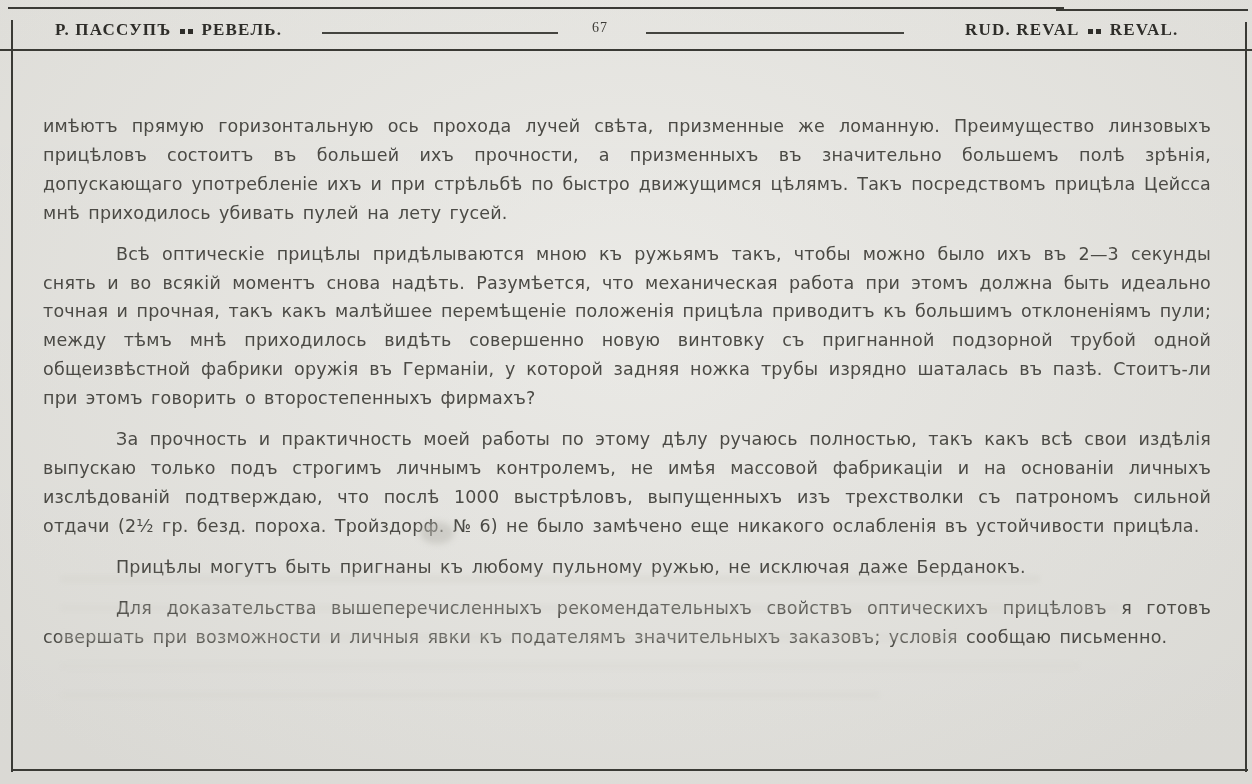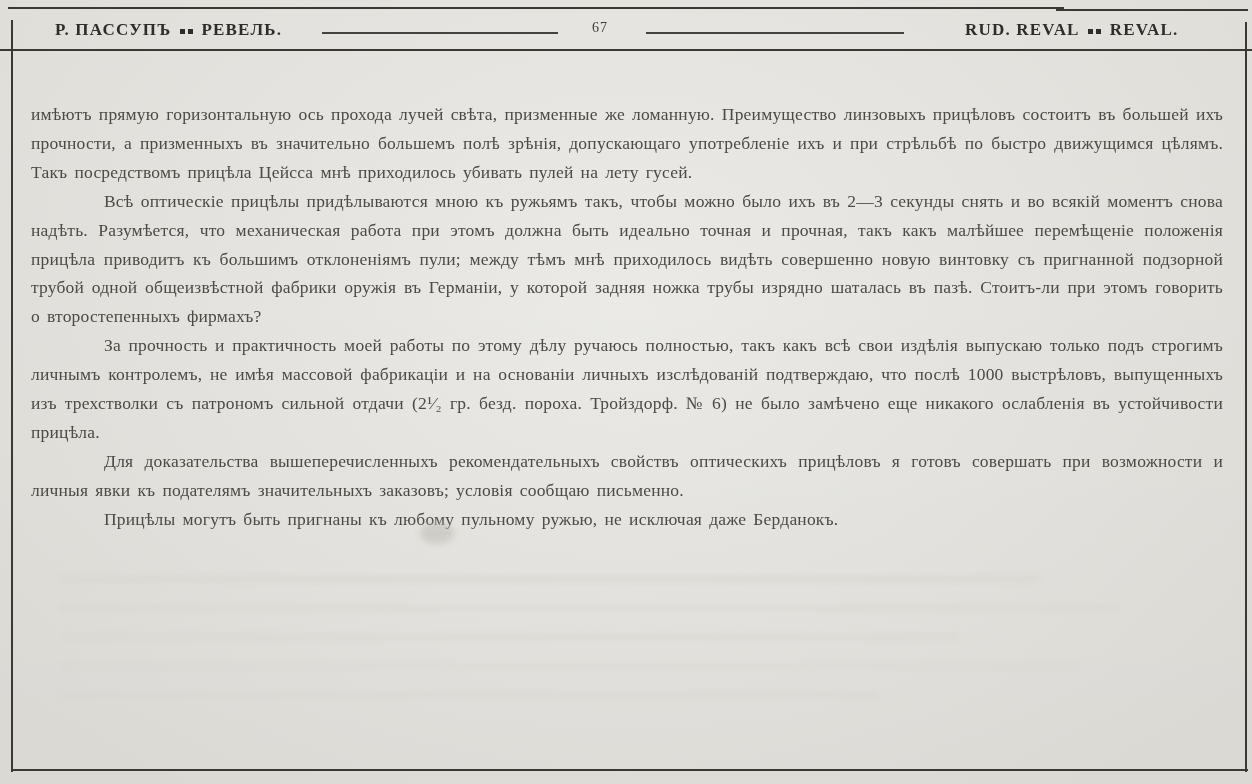--- a/index.html
+++ b/index.html
@@ -40,21 +40,21 @@
     position:absolute;left:575px;top:8px;width:50px;text-align:center;
     font-family:"Liberation Serif","DejaVu Serif",serif;
     font-size:14px;color:#3c3b36;letter-spacing:1px;
   }
   
   .body-text{
     position:absolute;left:31px;top:100px;width:1192px;
     font-size:17.5px;line-height:28.9px;
     color:#4b4a45;text-align:justify;word-spacing:2.5px;letter-spacing:0.2px;
   }
-  .body-text p{margin:0;font-family:Liberation Serif, serif;}
+  .body-text p{margin:12px;}
   .body-text p.indent{text-indent:73px;}
   
   .ghost{position:absolute;background:#d6d5cf;opacity:0.45;filter:blur(2px);border-radius:3px;}
   .g1{left:60px;top:575px;width:980px;height:8px;}
   .g2{left:60px;top:604px;width:1060px;height:8px;opacity:0.3;}
   .g3{left:60px;top:633px;width:900px;height:8px;opacity:0.35;}
   .g4{left:60px;top:662px;width:1020px;height:8px;opacity:0.28;}
   .g5{left:60px;top:691px;width:820px;height:8px;opacity:0.3;}
   .smudge{position:absolute;left:420px;top:522px;width:34px;height:22px;background:#b9b8b1;opacity:0.5;filter:blur(3px);border-radius:50%;}
 </style>
@@ -79,22 +79,22 @@
     <div class="hd-dash hd-dash-2"></div>
     <div class="hd-text hd-right">
       <span>RUD. REVAL</span><span class="orn"><i></i><i></i></span><span>REVAL.</span>
     </div>
   </div>
 
   <div class="body-text">
     <p>имѣютъ прямую горизонтальную ось прохода лучей свѣта, призменные же ломанную.  Преимущество линзовыхъ прицѣловъ состоитъ въ большей ихъ прочности, а призменныхъ въ значительно большемъ полѣ зрѣнія, допускающаго употребленіе ихъ и при стрѣльбѣ по быстро движущимся цѣлямъ.  Такъ посредствомъ прицѣла Цейсса мнѣ приходилось убивать пулей на лету гусей.</p>
     <p class="indent">Всѣ оптическіе прицѣлы придѣлываются мною къ ружьямъ такъ, чтобы можно было ихъ въ 2—3 секунды снять и во всякій моментъ снова надѣть.  Разумѣется, что механическая работа при этомъ должна быть идеально точная и прочная, такъ какъ малѣйшее перемѣщеніе положенія прицѣла приводитъ къ большимъ отклоненіямъ пули; между тѣмъ мнѣ приходилось видѣть совершенно новую винтовку съ пригнанной подзорной трубой одной общеизвѣстной фабрики оружія въ Германіи, у которой задняя ножка трубы изрядно шаталась въ пазѣ.  Стоитъ-ли при этомъ говорить о второстепенныхъ фирмахъ?</p>
     <p class="indent">За прочность и практичность моей работы по этому дѣлу ручаюсь полностью, такъ какъ всѣ свои издѣлія выпускаю только подъ строгимъ личнымъ контролемъ, не имѣя массовой фабрикаціи и на основаніи личныхъ изслѣдованій подтверждаю, что послѣ 1000 выстрѣловъ, выпущенныхъ изъ трехстволки съ патрономъ сильной отдачи (2¹⁄₂ гр. безд. пороха. Тройздорф. № 6) не было замѣчено еще никакого ослабленія въ устойчивости прицѣла.</p>
+    <p class="indent">Прицѣлы могутъ быть пригнаны къ любому пульному ружью, не исключая даже Берданокъ.</p>
     <p class="indent">Для доказательства вышеперечисленныхъ рекомендательныхъ свойствъ оптическихъ прицѣловъ я готовъ совершать при возможности и личныя явки къ подателямъ значительныхъ заказовъ; условія сообщаю письменно.</p>
-    <p class="indent">Прицѣлы могутъ быть пригнаны къ любому пульному ружью, не исключая даже Берданокъ.</p>
   </div>
 
   <div class="ghost g1"></div>
   <div class="ghost g2"></div>
   <div class="ghost g3"></div>
   <div class="ghost g4"></div>
   <div class="ghost g5"></div>
   <div class="smudge"></div>
 
 </div>

